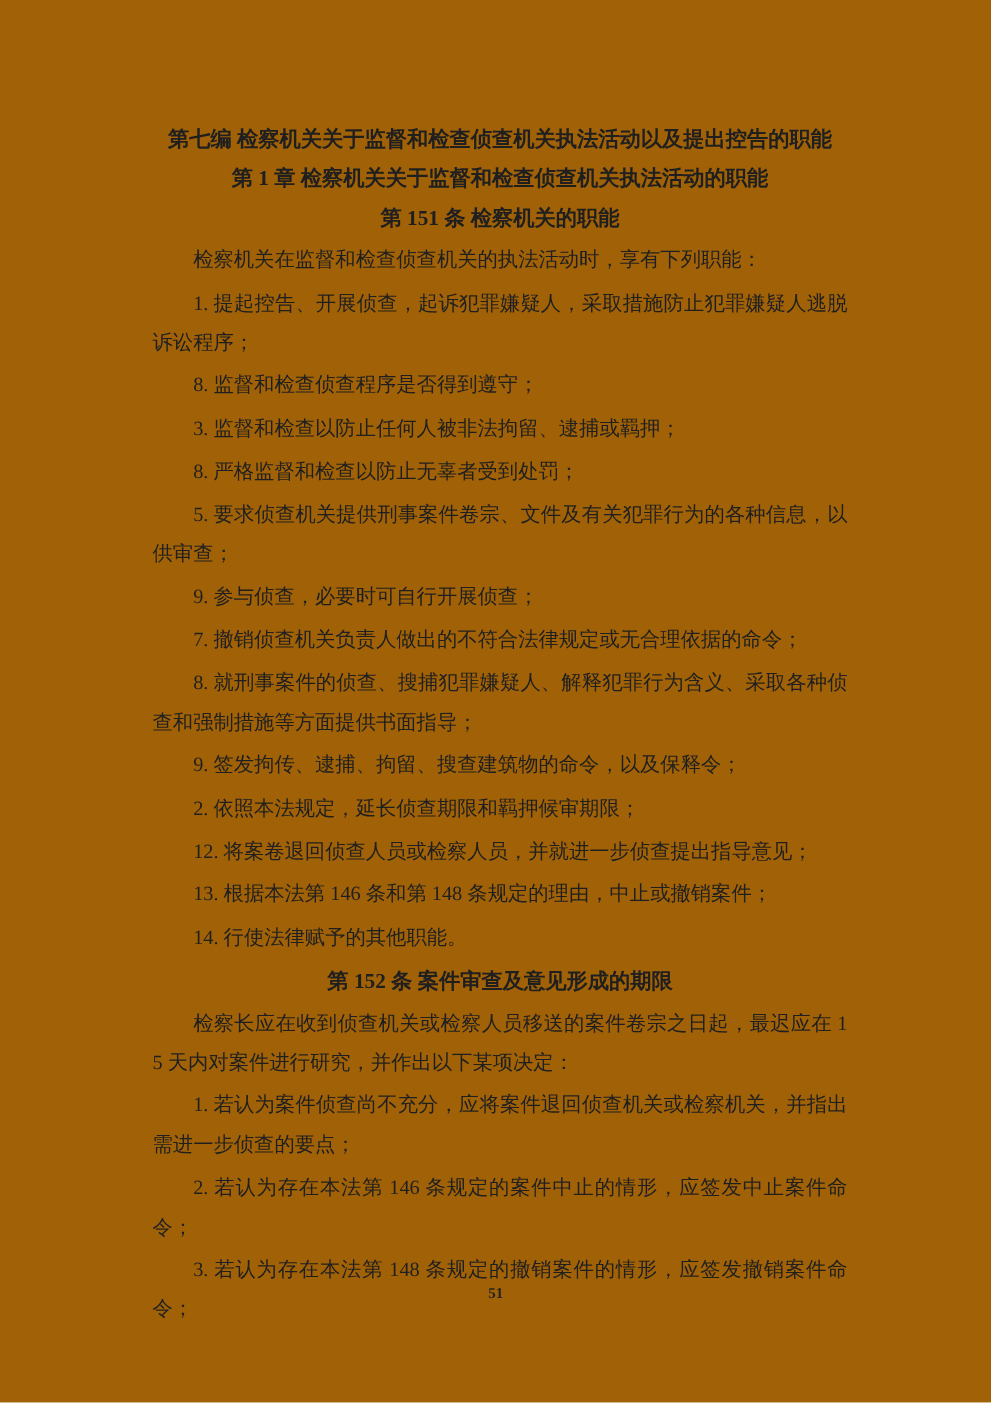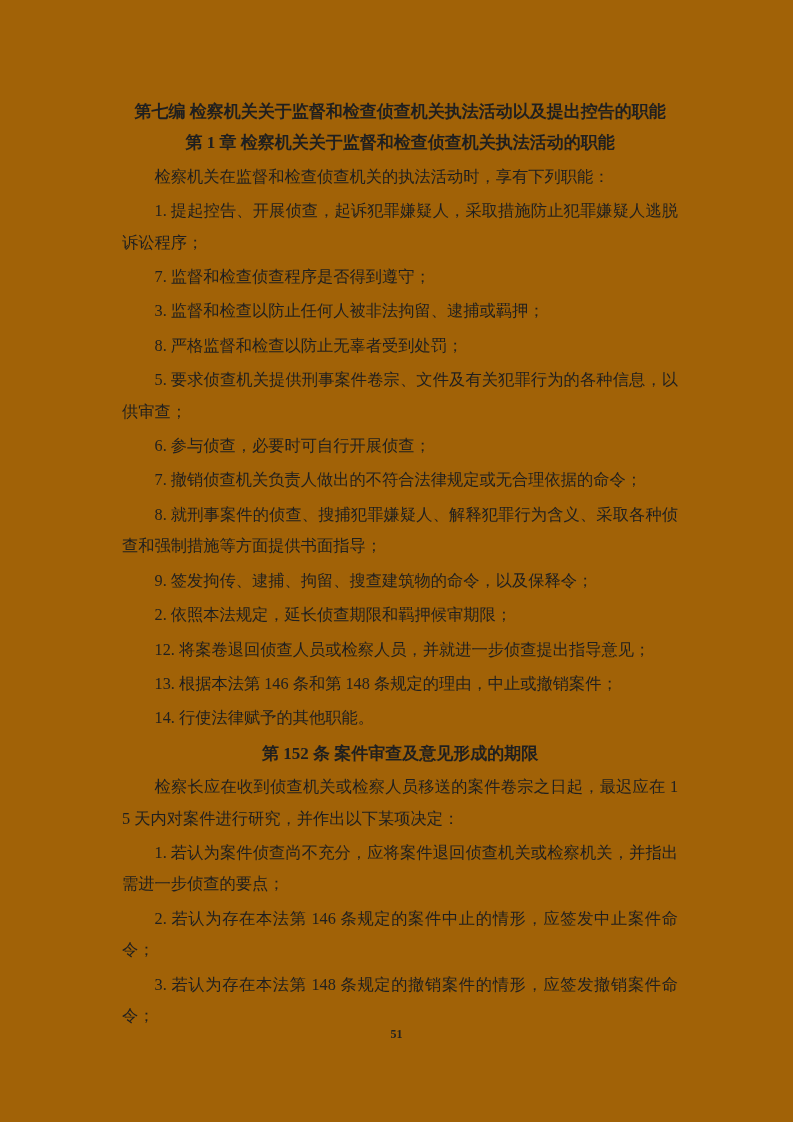--- a/index.html
+++ b/index.html
@@ -53,27 +53,28 @@
     color: #222222;
   }
 </style>
 </head>
 <body>
 
 <div class="page">
   <div class="content">
     <h1 class="heading">第七编 检察机关关于监督和检查侦查机关执法活动以及提出控告的职能</h1>
     <h2 class="heading">第 1 章 检察机关关于监督和检查侦查机关执法活动的职能</h2>
+    <h3 class="heading">第 151 条 检察机关的职能</h3>
     <p class="para">检察机关在监督和检查侦查机关的执法活动时，享有下列职能：</p>
     <p class="para">1. 提起控告、开展侦查，起诉犯罪嫌疑人，采取措施防止犯罪嫌疑人逃脱诉讼程序；</p>
-    <p class="para">7. 监督和检查侦查程序是否得到遵守；</p>
+    <p class="para">8. 监督和检查侦查程序是否得到遵守；</p>
     <p class="para">3. 监督和检查以防止任何人被非法拘留、逮捕或羁押；</p>
     <p class="para">8. 严格监督和检查以防止无辜者受到处罚；</p>
     <p class="para">5. 要求侦查机关提供刑事案件卷宗、文件及有关犯罪行为的各种信息，以供审查；</p>
-    <p class="para">6. 参与侦查，必要时可自行开展侦查；</p>
+    <p class="para">9. 参与侦查，必要时可自行开展侦查；</p>
     <p class="para">7. 撤销侦查机关负责人做出的不符合法律规定或无合理依据的命令；</p>
     <p class="para">8. 就刑事案件的侦查、搜捕犯罪嫌疑人、解释犯罪行为含义、采取各种侦查和强制措施等方面提供书面指导；</p>
     <p class="para">9. 签发拘传、逮捕、拘留、搜查建筑物的命令，以及保释令；</p>
     <p class="para">2. 依照本法规定，延长侦查期限和羁押候审期限；</p>
     <p class="para">12. 将案卷退回侦查人员或检察人员，并就进一步侦查提出指导意见；</p>
     <p class="para">13. 根据本法第 146 条和第 148 条规定的理由，中止或撤销案件；</p>
     <p class="para">14. 行使法律赋予的其他职能。</p>
     <h3 class="heading">第 152 条 案件审查及意见形成的期限</h3>
     <p class="para">检察长应在收到侦查机关或检察人员移送的案件卷宗之日起，最迟应在 15 天内对案件进行研究，并作出以下某项决定：</p>
     <p class="para">1. 若认为案件侦查尚不充分，应将案件退回侦查机关或检察机关，并指出需进一步侦查的要点；</p>

